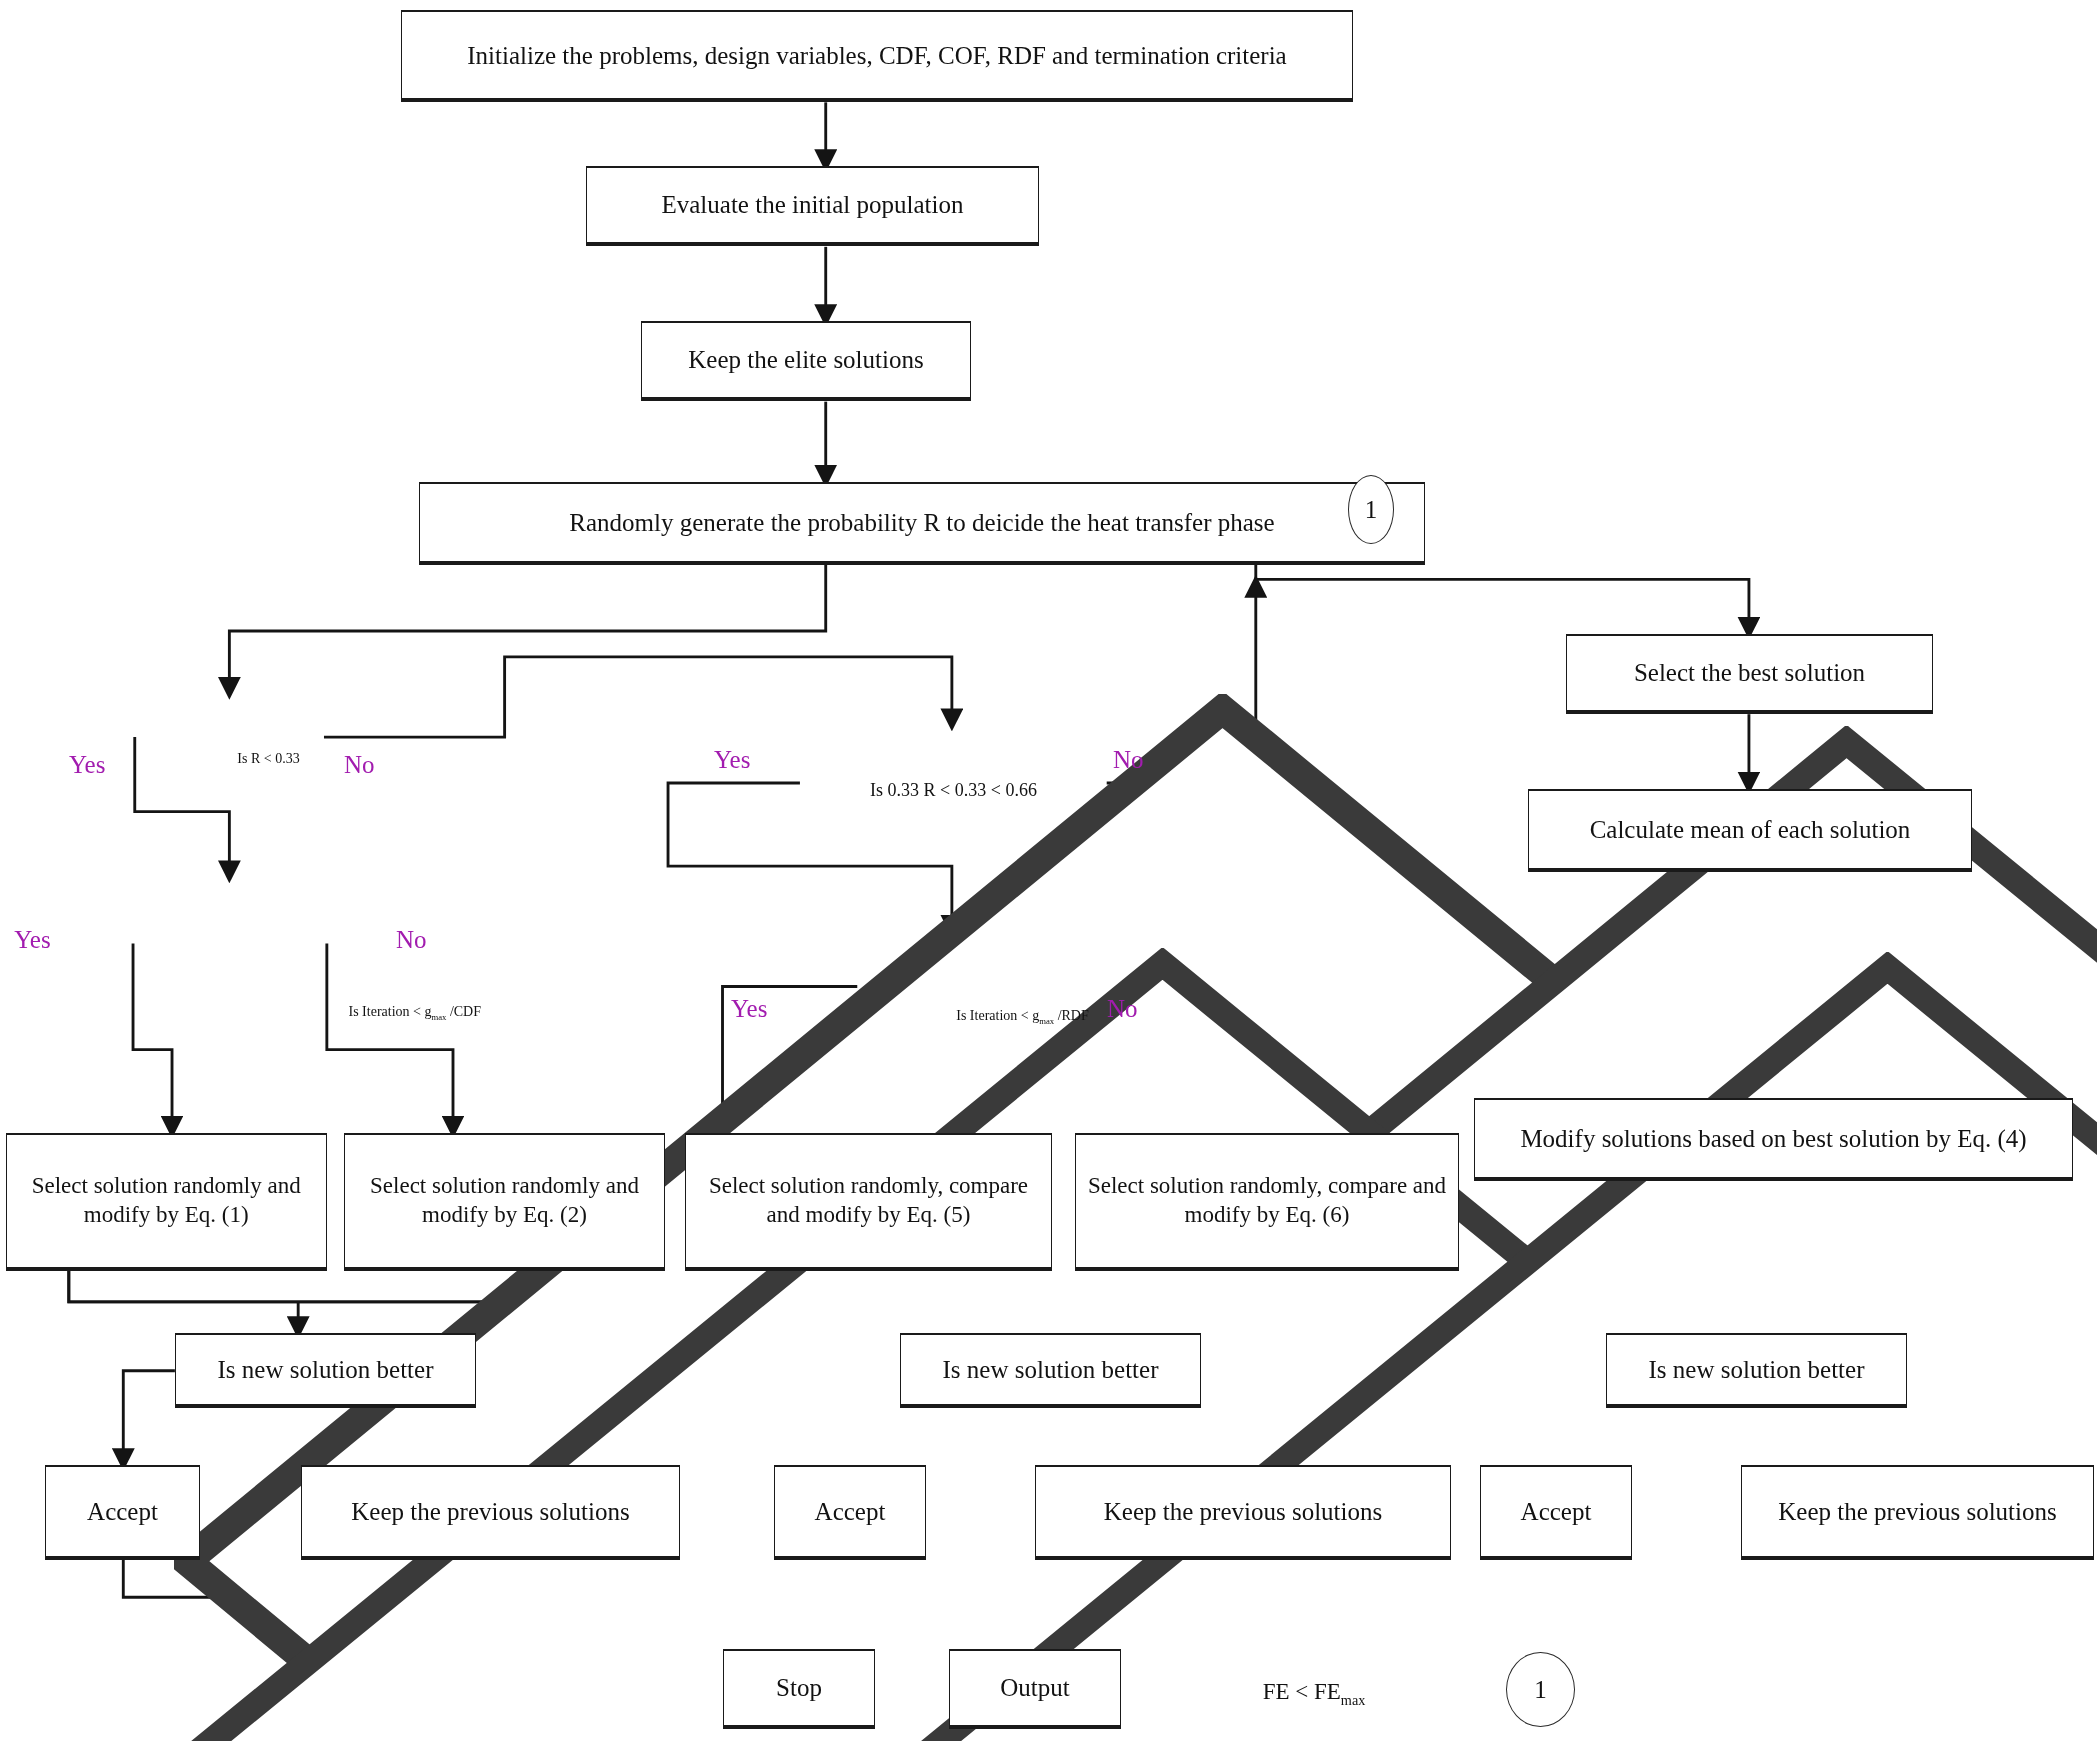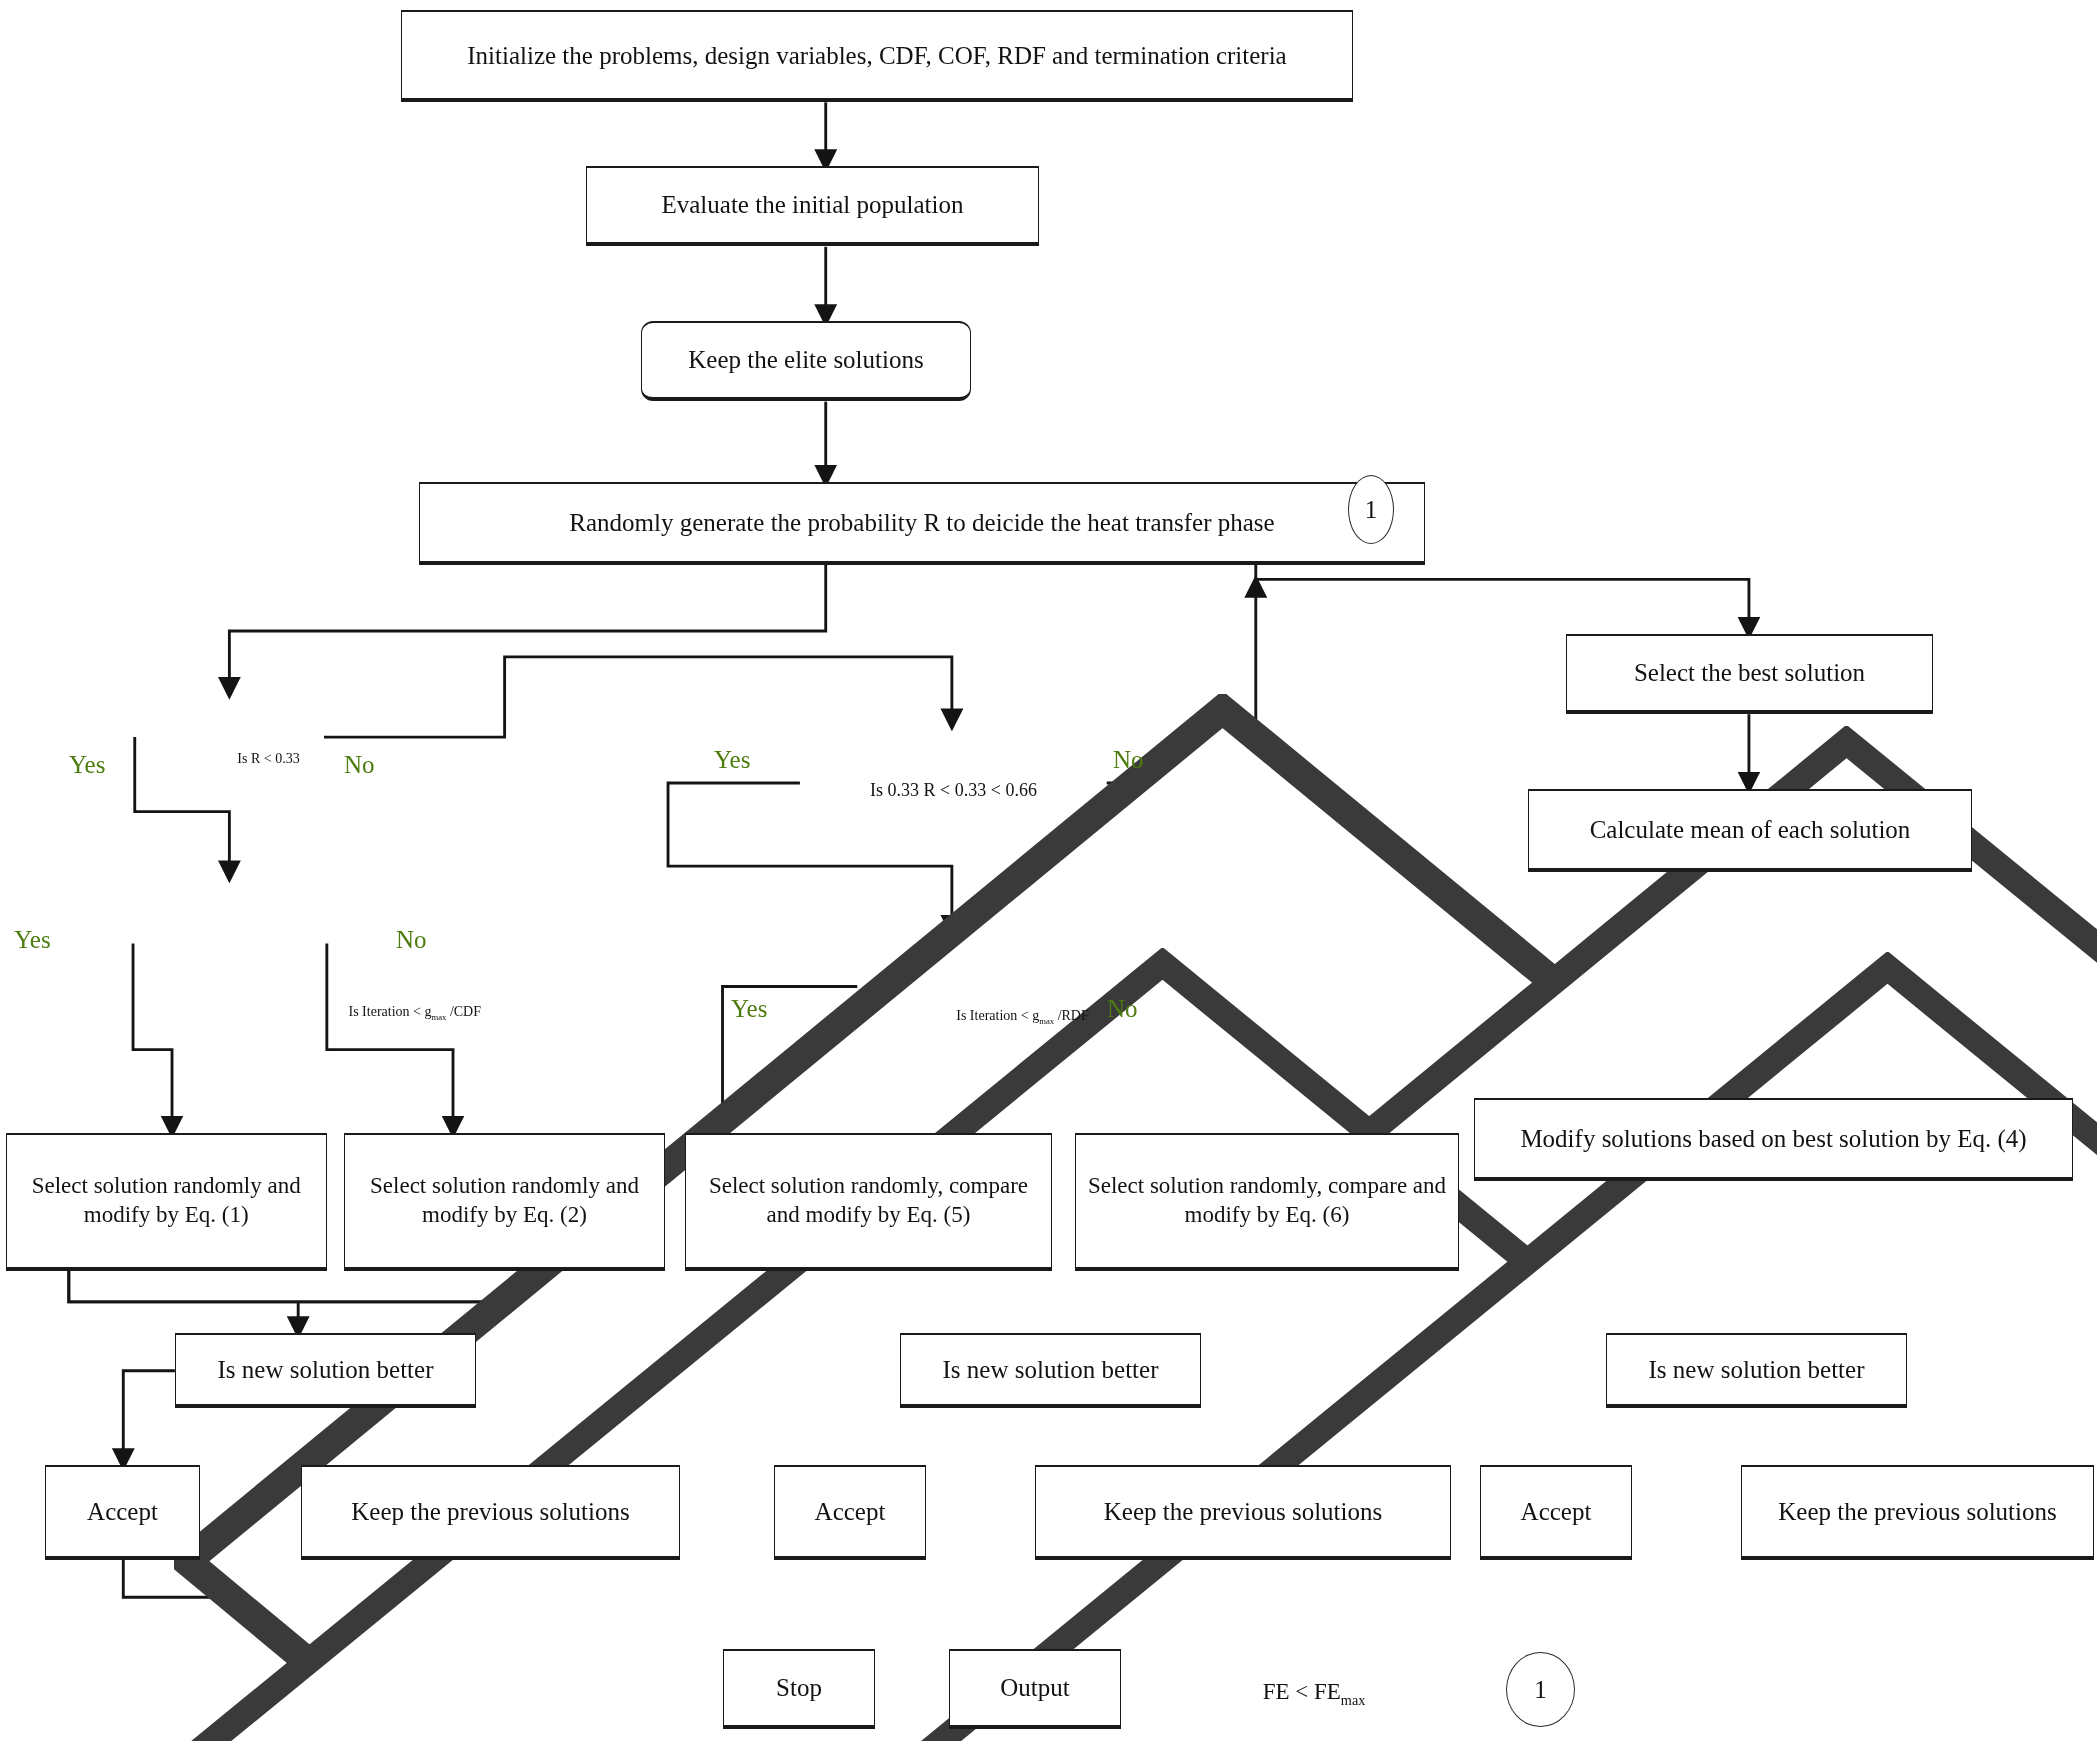--- a/index.html
+++ b/index.html
@@ -7,21 +7,21 @@
   #stage{position:relative;width:2097px;height:1742px;background:#fff;overflow:hidden;padding-left:34px;}
   #stage svg{position:absolute;left:0;top:0;width:2097px;height:1742px;}
   .node{position:absolute;box-sizing:border-box;display:flex;align-items:center;justify-content:center;
         text-align:center;background:#fff;color:#121212;line-height:1.25;}
   .proc{border:1.7px solid #1a1a1a;border-bottom-width:4px;border-top-width:2.9px;}
   .proc .t{padding:0 5.7px;}
   .dia{background:transparent;border:none;}
   .dia .shape{position:absolute;left:0;top:0;width:100%;height:100%;}
   .dia .t{position:relative;z-index:3;background:transparent;}
   .conn{border:1.7px solid #2a2a2a;border-radius:50%;background:#fff;}
-  .lbl{position:absolute;color:#4d7c0f;background:transparent;}
+  .lbl{position:absolute;color:#a21caf;background:transparent;}
   .f44{font-size:25px;}
   .f40{font-size:23px;}
   .f38{font-size:14px;margin-left:39px;}
   .f30{font-size:18px;}
   .sub{font-size:0.62em;vertical-align:sub;}
 </style>
 </head>
 <body>
 
 <div id="stage">
@@ -109,21 +109,21 @@
   </svg>
 
   <div class="node proc f44" style="left:401px;top:10.3px;width:952px;height:92px;">
     <span class="t">Initialize the problems, design variables, CDF, COF, RDF and termination criteria</span>
   </div>
 
   <div class="node proc f44" style="left:586px;top:166px;width:453px;height:80px;">
     <span class="t">Evaluate the initial population</span>
   </div>
 
-  <div class="node proc f44" style="left:641px;top:321px;width:330px;height:80px;border-radius:12px;">
+  <div class="node proc f44" style="left:641px;top:321px;width:330px;height:80px;">
     <span class="t">Keep the elite solutions</span>
   </div>
 
   <div class="node proc f44" style="left:419px;top:482px;width:1006px;height:83px;">
     <span class="t">Randomly generate the probability R to deicide the heat transfer phase</span>
   </div>
 
   <div class="node conn f44" style="left:1348px;top:475px;width:46px;height:69px;">
     <span class="t">1</span>
   </div>

